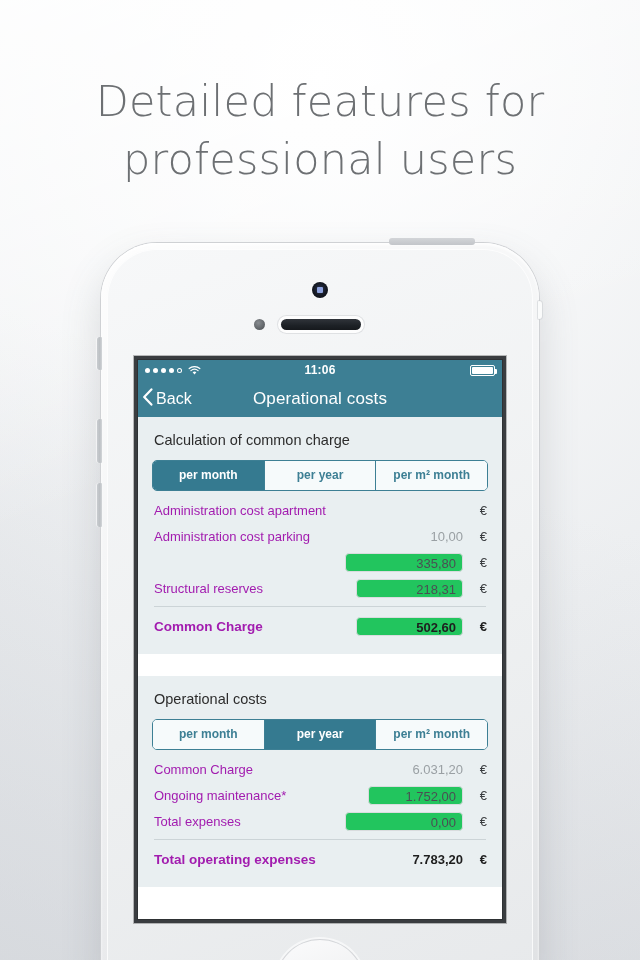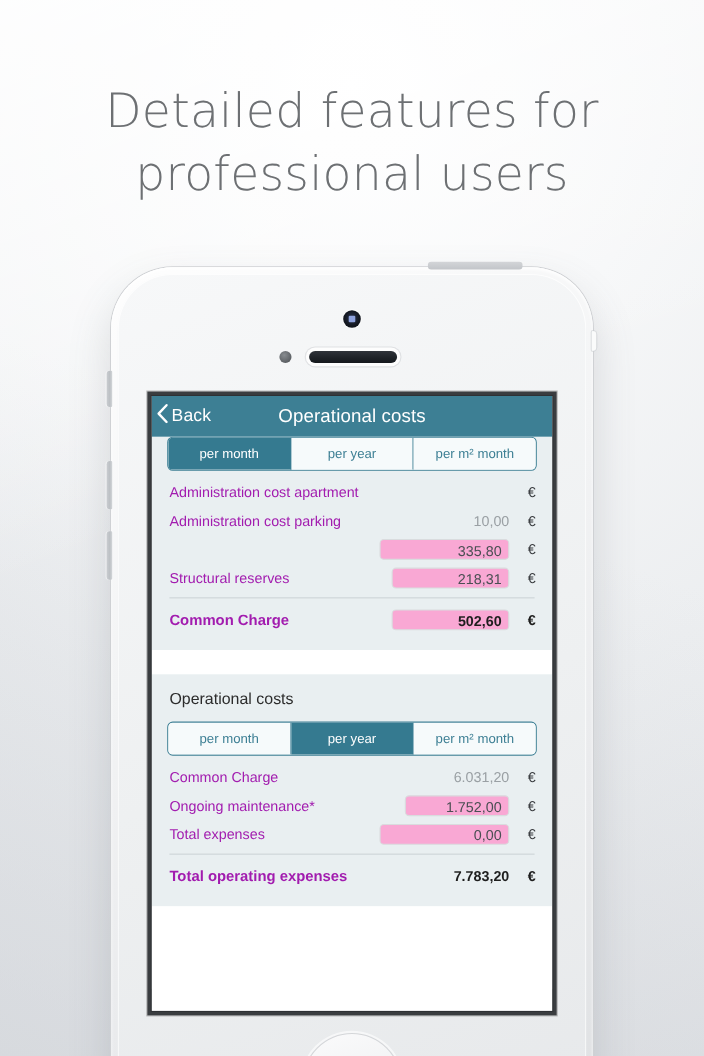--- a/index.html
+++ b/index.html
@@ -147,21 +147,21 @@
 
   
   .content{height:502px;background:#ffffff;overflow:hidden;}
   .section{background:#e9eff1;padding:0 0 12px 0;}
   .section-title{
     font-size:14.5px;color:#2c2c2c;padding:15px 16px 12px 16px;
   }
   
   .seg{
     margin:0 14px 6px 14px;display:flex;
-    border:1px solid #3d7f94;border-radius:5px;overflow:hidden;background:#f6fafb;
+    border:1px solid #3d7f94;border-radius:5px;overflow:hidden;background:#f6fafb;font-weight:bold;
   }
   .seg-item{
     flex:1;text-align:center;font-size:12px;padding:7px 0 8px 0;
     color:#3d7f94;background:#f6fafb;cursor:pointer;
     border-right:1px solid #3d7f94;
   }
   .seg-item:last-child{border-right:none;}
   .seg-item.active{background:#357a90;color:#ffffff;}
 
   
@@ -172,21 +172,21 @@
   .row.total{height:31px;}
   .row-label{font-size:13px;color:#a21caf;white-space:nowrap;}
   .row.total .row-label{font-weight:bold;font-size:13.5px;}
   .row-spacer{flex:1;min-width:6px;}
   .row-value-plain{
     font-size:13px;color:#9aa0a4;text-align:right;
     padding-right:0;white-space:nowrap;
   }
   .row.total .row-value-plain{color:#1e1e1e;font-weight:bold;}
   .input{
-    background:#f9a8d4;border:1px solid #d9dcde;border-radius:4px;
+    background:#22c55e;border:1px solid #d9dcde;border-radius:4px;
     height:19px;line-height:19px;text-align:right;padding:0 6px;
     font-size:13px;color:#4a4f53;box-sizing:border-box;
     min-width:70px;
   }
   .row.total .input{color:#1e1e1e;font-weight:bold;}
   .euro{
     width:16px;text-align:right;font-size:13px;color:#3a3d40;margin-left:8px;
     flex:none;
   }
   .row.total .euro{font-weight:bold;color:#1e1e1e;}
@@ -215,36 +215,59 @@
 
   <div class="btn-side btn-mute"></div>
   <div class="btn-side btn-volup"></div>
   <div class="btn-side btn-voldn"></div>
   <div class="btn-power"></div>
 
   <div class="home"></div>
 
   <div class="screen">
 
+    <div class="statusbar">
+      <div class="dots">
+        <span class="dot"></span>
+        <span class="dot"></span>
+        <span class="dot"></span>
+        <span class="dot"></span>
+        <span class="dot empty"></span>
+      </div>
+      <div class="wifi">
+        <svg width="13" height="10" viewBox="0 0 13 10">
+          <path d="M6.5 8.6 L4.6 6.2 a3.1 3.1 0 0 1 3.8 0 Z" fill="#fff"></path>
+          <path d="M2.9 4.6 a5.6 5.6 0 0 1 7.2 0" stroke="#fff" stroke-width="1.2" fill="none" stroke-linecap="round"></path>
+          <path d="M1.2 2.5 a8.3 8.3 0 0 1 10.6 0" stroke="#fff" stroke-width="1.2" fill="none" stroke-linecap="round"></path>
+        </svg>
+      </div>
+      <div class="sb-time">11:06</div>
+      <div class="sb-right">
+        <div class="battery">
+          <div class="battery-fill"></div>
+        </div>
+      </div>
+    </div>
 
     <div class="navbar">
       <div class="back">
         <span class="chev">
           <svg width="11" height="18" viewBox="0 0 11 18">
             <path d="M9.4 1.4 L2.2 9 L9.4 16.6" stroke="#fff" stroke-width="2.2" fill="none" stroke-linecap="round" stroke-linejoin="round"></path>
           </svg>
         </span>
         <span class="back-label">Back</span>
       </div>
       <div class="nav-title">Operational costs</div>
     </div>
 
     <div class="content">
 
       <div class="section">
+        <div class="section-title">Calculation of common charge</div>
 
         <div class="seg">
           <div class="seg-item active">per month</div>
           <div class="seg-item">per year</div>
           <div class="seg-item">per m² month</div>
         </div>
 
         <div class="row">
           <span class="row-label">Administration cost apartment</span>
           <span class="row-spacer"></span>

